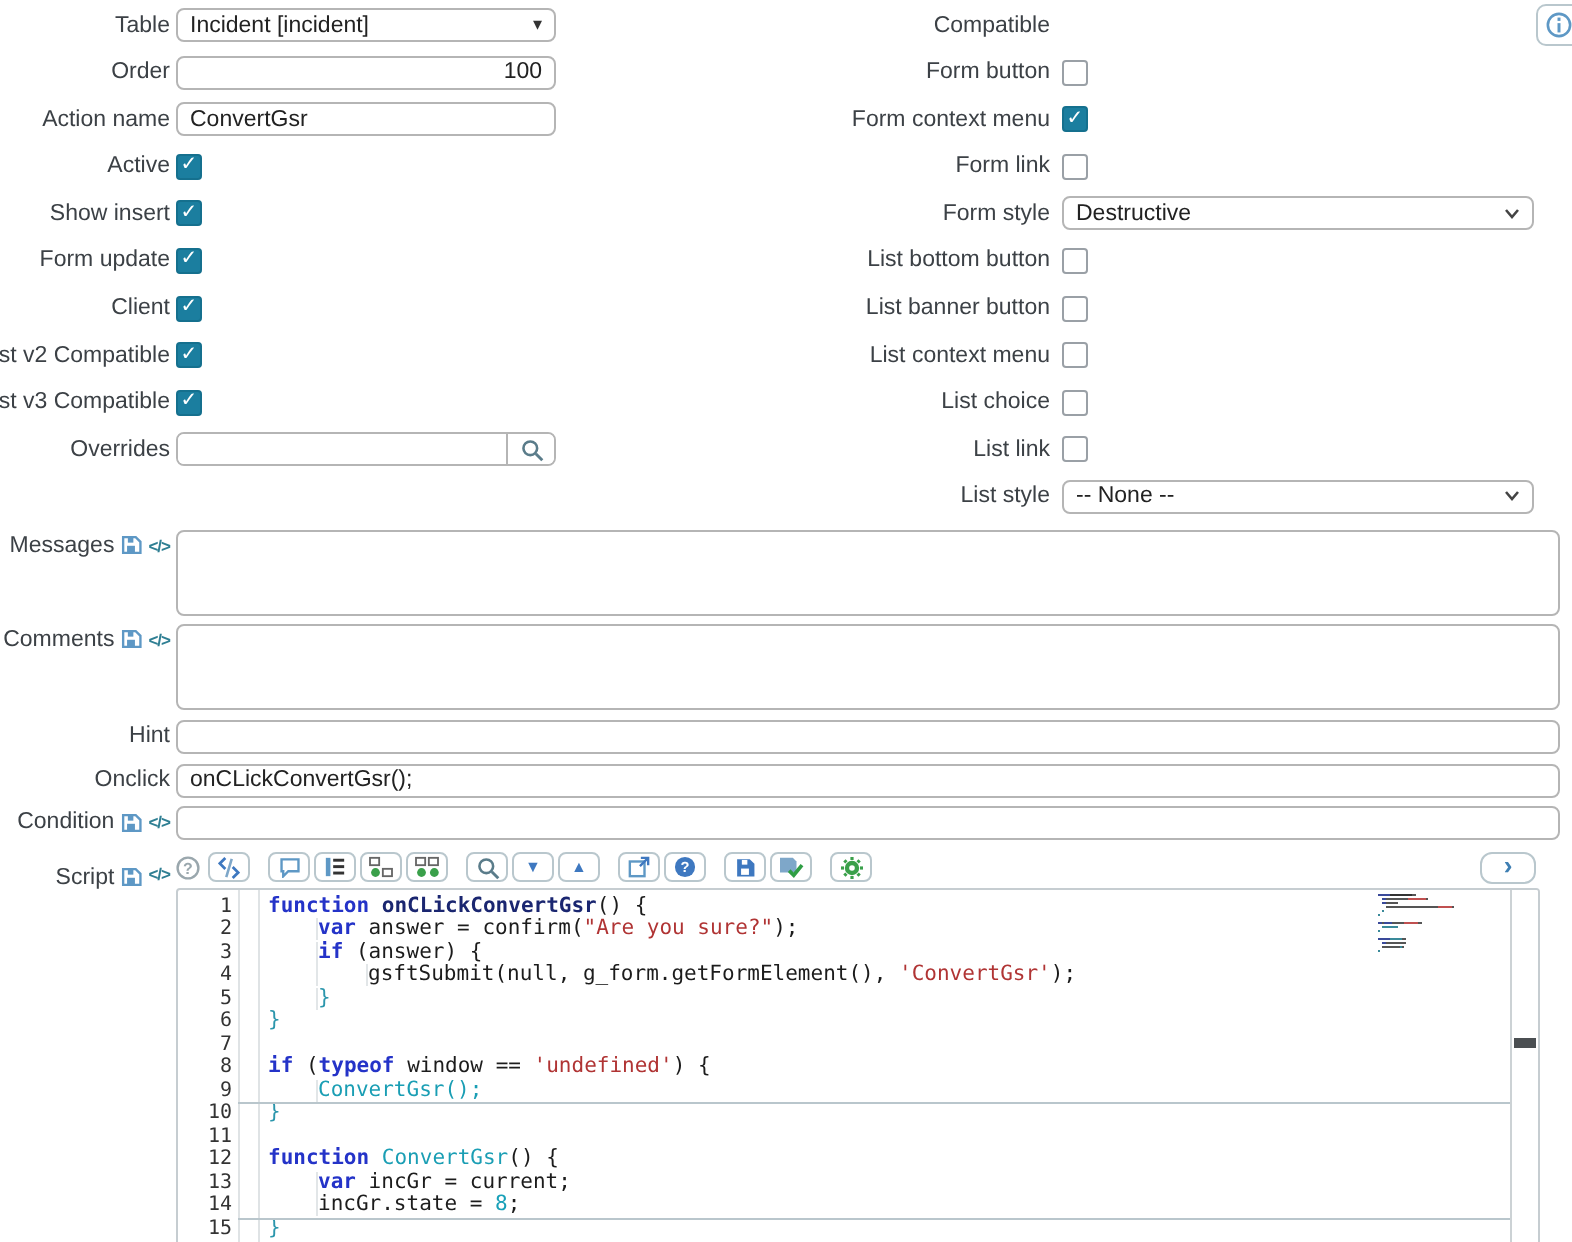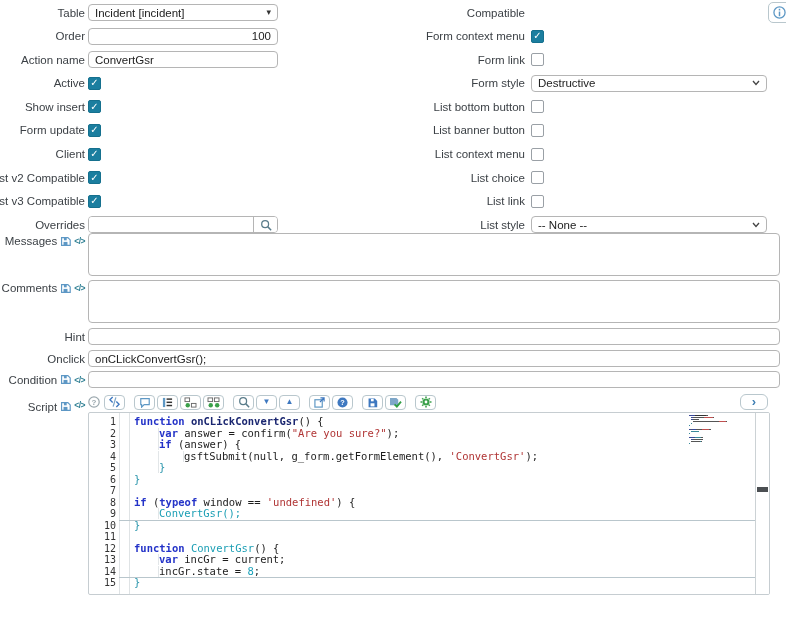--- a/index.html
+++ b/index.html
@@ -24,21 +24,21 @@
   .ro{background:#e2e2e2;border-color:#dcdcdc;display:flex;align-items:center;color:#333;}
   .cb{width:13px;height:13px;border:1px solid #9aa0a6;border-radius:2px;background:#fff;
       box-sizing:border-box;display:flex;align-items:center;justify-content:center;
       font-size:10px;color:#fff;line-height:1;}
   .cb.on{background:#1b7e9f;border-color:#15708e;}
   .refwrap{display:flex;height:17px;border:1px solid #b5b5b5;border-radius:4px;
            box-sizing:border-box;overflow:hidden;background:#fff;}
   .refwrap input{flex:1;border:none;min-width:0;font-size:11.5px;padding:0 4px;outline:none;font-family:inherit;}
   .refbtn{width:24px;border:none;border-left:1px solid #b5b5b5;display:flex;align-items:center;
           justify-content:center;background:#fff;padding:0;}
-  .stack{display:flex;flex-direction:column;}
+  .stack{display:flex;flex-direction:column;margin-top:8px;}
   .row.top{align-items:flex-start;height:auto;}
   .row.top .lbl{margin-top:2px;}
   .ta{box-sizing:border-box;width:692px;height:43px;border:1px solid #b5b5b5;border-radius:4px;
       background:#fff;resize:none;outline:none;font-family:inherit;font-size:11.5px;padding:2px 5px;}
   .wideinp{width:692px;}
   .icn{display:inline-flex;align-items:center;line-height:1;}
   .codetag{font-size:8.5px;font-weight:bold;color:#2f7f93;letter-spacing:-0.5px;}
   
   .script-sec{display:flex;margin-top:3px;}
   .script-lbl{width:85px;margin-right:3px;padding-top:7px;font-size:11.5px;color:#3c4146;
@@ -170,20 +170,26 @@
         </div>
       </div>
     <div class="col right" id="col-right">
         <div class="row">
           <span class="lbl">
             <span>Compatible</span>
           </span>
         </div>
         <div class="row">
           <span class="lbl">
+            <span>Form button</span>
+          </span>
+          <div class="cb" role="checkbox" aria-checked="false"></div>
+        </div>
+        <div class="row">
+          <span class="lbl">
             <span>Form context menu</span>
           </span>
           <div class="cb on" role="checkbox" aria-checked="true">
             <span>✓</span>
           </div>
         </div>
         <div class="row">
           <span class="lbl">
             <span>Form link</span>
           </span>

